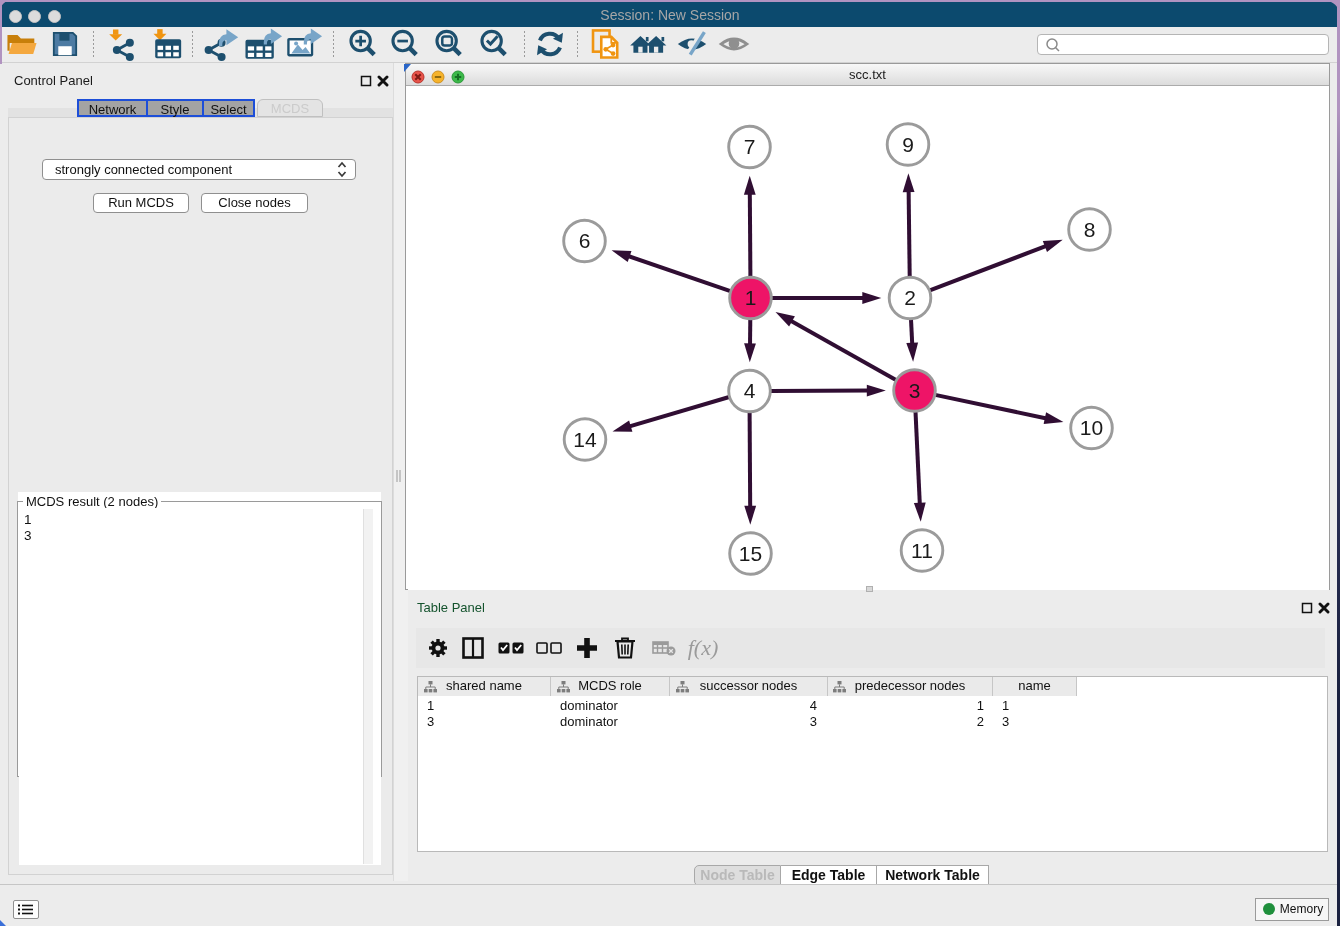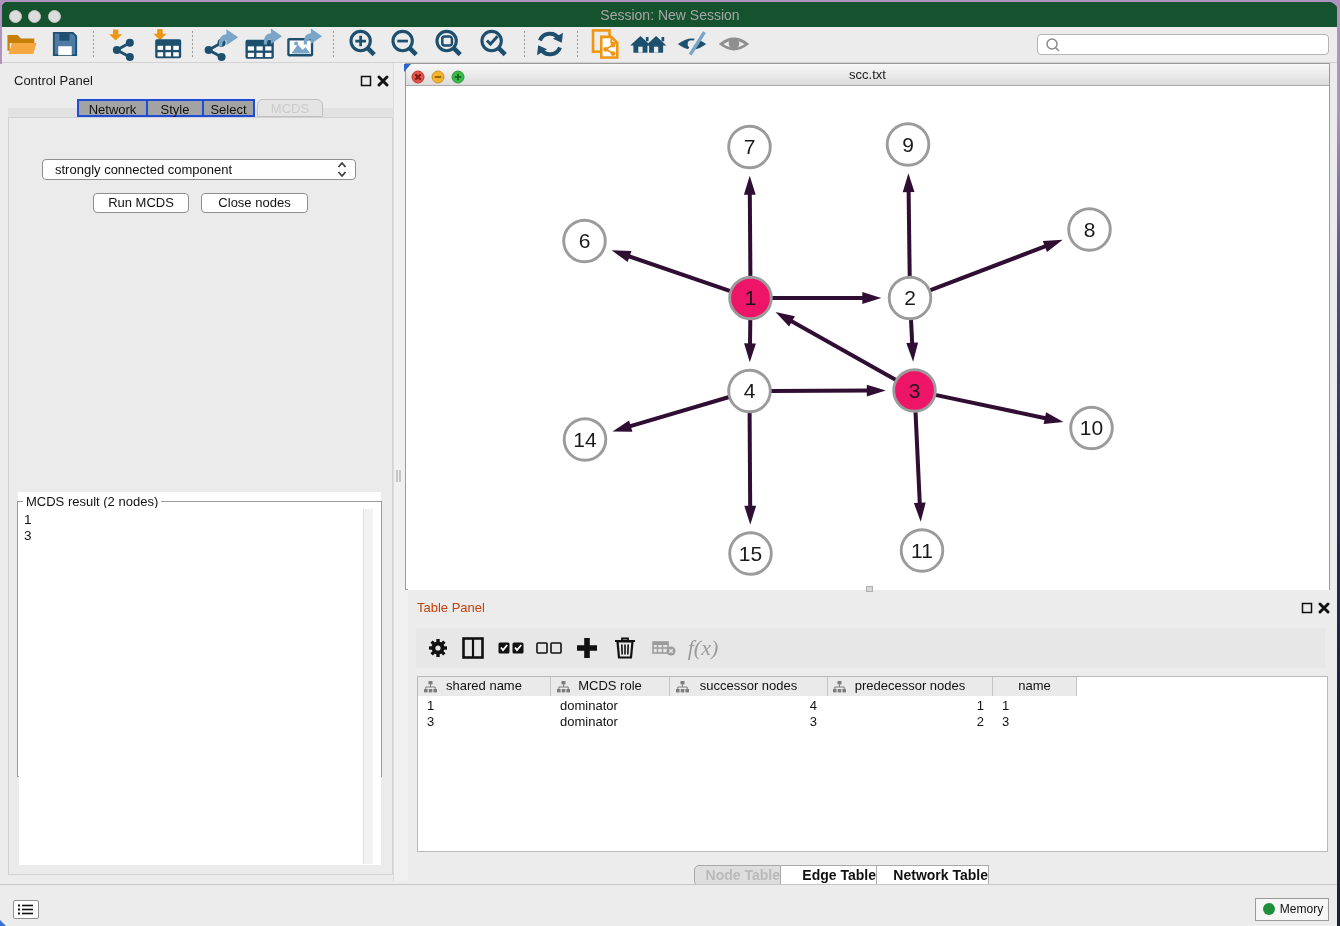--- a/index.html
+++ b/index.html
@@ -1,21 +1,21 @@
 <!DOCTYPE html>
 <html><head>
 <meta charset="utf-8">
 <style>
 * { margin:0; padding:0; box-sizing:border-box; }
 html,body { width:1340px; height:926px; overflow:hidden; }
 body { font-family:"Liberation Sans", sans-serif; background:#ececec; position:relative; }
 .abs { position:absolute; }
 
 #purpletop { left:0; top:0; width:1340px; height:2px; background:#b193c0; }
-#titlebar { left:0; top:2px; width:1340px; height:30px; background:#14532d; border-bottom:1px solid #c9c9c9; }
+#titlebar { left:0; top:2px; width:1340px; height:30px; background:#0c4a6e; border-bottom:1px solid #c9c9c9; }
 .tl { position:absolute; top:8px; width:13px; height:13px; border-radius:50%; background:#dcdcdc; border:1px solid #c3c3c3; }
 #title-text { position:absolute; top:5px; left:0; width:100%; text-align:center; font-size:14px; color:#a6a6a6; }
 
 #toolbar { left:0; top:27px; width:1340px; height:36px; background:#ececec; border-bottom:1px solid #d2d2d2; }
 .sep { position:absolute; top:4px; height:28px; width:1px; background-image:linear-gradient(#9a9a9a 40%, rgba(0,0,0,0) 0%); background-size:1px 4px; }
 #searchbox { position:absolute; left:1037px; top:7px; width:292px; height:21px; background:#fff; border:1px solid #b5b5b5; border-radius:4px; }
 
 #cpanel { left:0; top:63px; width:393px; height:818px; background:#ececec; }
 #cp-title { position:absolute; left:14px; top:10px; font-size:13px; color:#1a1a1a; }
 #cp-tabs { position:absolute; left:0; top:36px; width:393px; height:18px; z-index:5; }
@@ -30,28 +30,28 @@
 #mcds-text { position:absolute; left:1px; top:6px; width:362px; height:357px; background:#fff; border:0; font-size:13.5px; color:#111; line-height:16px; padding:4px 0 0 5px; }
 #mcds-scroll { position:absolute; right:8px; top:7px; width:10px; height:355px; background:#f2f2f2; border-left:1px solid #e0e0e0;}
 
 #vdivider { left:393px; top:63px; width:15px; height:818px; background:#f0f0f0; border-left:1px solid #dcdcdc; }
 
 #netwin { left:405px; top:63px; width:925px; height:527px; border:1px solid #9a9a9a; background:#fff; }
 #net-titlebar { position:absolute; left:0; top:0; width:100%; height:22px; background:linear-gradient(#f8f8f8,#dcdcdc); border-bottom:1px solid #ababab; }
 #net-title { position:absolute; top:3px; left:0; width:100%; text-align:center; font-size:13px; font-weight:normal; color:#1a1a1a; }
 
 #tpanel { left:408px; top:592px; width:922px; height:289px; background:#ececec; }
-#tp-title { position:absolute; left:9px; top:8px; font-size:13px; color:#c2410c; }
+#tp-title { position:absolute; left:9px; top:8px; font-size:13px; color:#14532d; }
 #tp-toolbar { position:absolute; left:8px; top:36px; width:909px; height:40px; background:#e7e7e7; }
 #tp-table { position:absolute; left:9px; top:84px; width:911px; height:176px; background:#fff; border:1px solid #b9b9b9; }
 .th { position:absolute; top:0; height:19px; background:#eaeaea; border-right:1px solid #c6c6c6; font-size:13px; color:#111; text-align:center; line-height:18px; }
 .td { position:absolute; font-size:13px; color:#111; height:16px; line-height:16px; }
 .treeic { position:absolute; top:4px; }
 #tp-tabs { position:absolute; left:0; top:273px; width:100%; height:21px; }
-.tptab { position:absolute; top:0; height:21px; border:1px solid #a8a8a8; font-size:14px; font-weight:bold; text-align:right; line-height:19px; background:#fff; color:#111; }
+.tptab { position:absolute; top:0; height:21px; border:1px solid #a8a8a8; font-size:14px; font-weight:bold; text-align:center; line-height:19px; background:#fff; color:#111; }
 
 #statusbar { left:0; top:884px; width:1340px; height:42px; background:#ececec; border-top:1px solid #c6c6c6; }
 #memorybtn { position:absolute; left:1255px; top:13px; width:74px; height:23px; background:#f6f6f6; border:1px solid #9a9a9a; font-size:12px; color:#111; text-align:center; line-height:21px; }
 #listbtn { position:absolute; left:13px; top:15px; width:26px; height:19px; background:#fdfdfd; border:1px solid #8f8f8f; border-radius:2px; }
 
 #rightedge { left:1337px; top:0; width:3px; height:926px; background:linear-gradient(#b193c0 12%, #56517c 30%, #2b2f56 50%, #1b2240 75%); }
 </style>
 </head>
 <body>
 <div class="abs" id="purpletop"></div>

